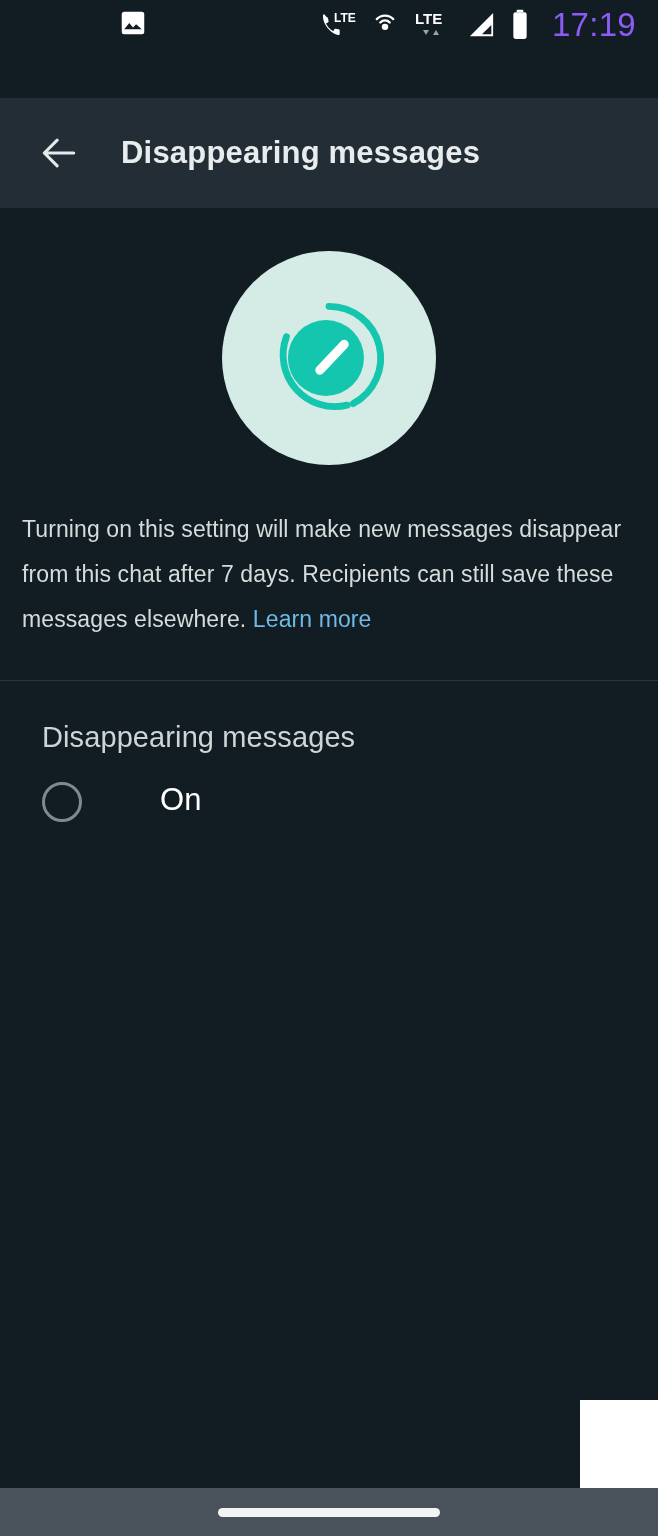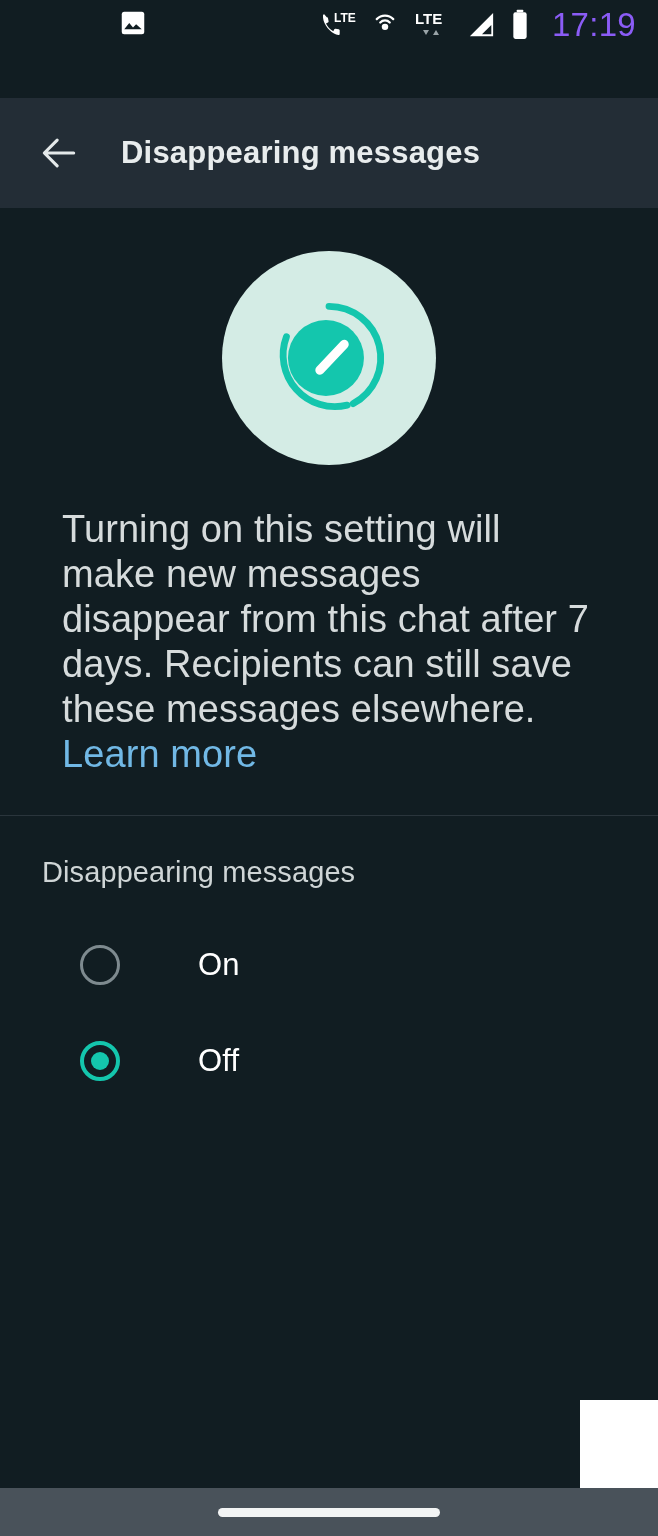--- a/index.html
+++ b/index.html
@@ -55,41 +55,41 @@
     display:flex; justify-content:center; align-items:center;
     padding-top:43px; padding-bottom:42px;
   }
   .hero-circle{
     width:214px; height:214px; border-radius:50%;
     background:#d4ece5;
     display:flex; align-items:center; justify-content:center;
   }
 
   .desc{
-    padding:0 62px; color:#d6dbdc;
-    font-size:38px; line-height:45px; font-weight:400;
+    padding:0 22px; color:#d6dbdc;
+    font-size:23px; line-height:45px; font-weight:400;
     letter-spacing:.1px;
   }
   .link{ color:#71b8e5; cursor:pointer; }
 
   .divider{
     margin-top:38px;
     height:1px; width:100%;
     background:#2a353c;
   }
 
   .section-header{
     padding:40px 42px 0 42px;
     color:#cfd5d6; font-size:29px; font-weight:400; letter-spacing:.1px;
   }
 
   .radio-list{ margin-top:28px; }
   .radio-row{
-    display:flex; align-items:center;
-    height:96px; padding-left:62px; cursor:pointer;margin-left:18px;
+    display:flex; align-items:flex-start;
+    height:96px; padding-left:42px; cursor:pointer;
   }
   .radio{
     width:40px; height:40px; border-radius:50%;
     display:flex; align-items:center; justify-content:center;
     flex:0 0 auto;
   }
   .radio.off{ border:3px solid #7e8a8f; }
   .radio.on{ border:4px solid #14c6ad; }
   .radio-dot{
     width:18px; height:18px; border-radius:50%; background:#14c6ad;
@@ -204,26 +204,20 @@
 
   <div class="section-header">Disappearing messages</div>
 
   <div class="radio-list">
 
     <div class="radio-row">
       <span class="radio off"></span>
       <span class="radio-label">On</span>
     </div>
 
-    <div class="radio-row">
-      <span class="radio on">
-        <span class="radio-dot"></span>
-      </span>
-      <span class="radio-label">Off</span>
-    </div>
 
   </div>
 </div>
 
 <div class="white-square"></div>
 
 <div class="nav-bar">
   <div class="nav-pill"></div>
 </div>
 

